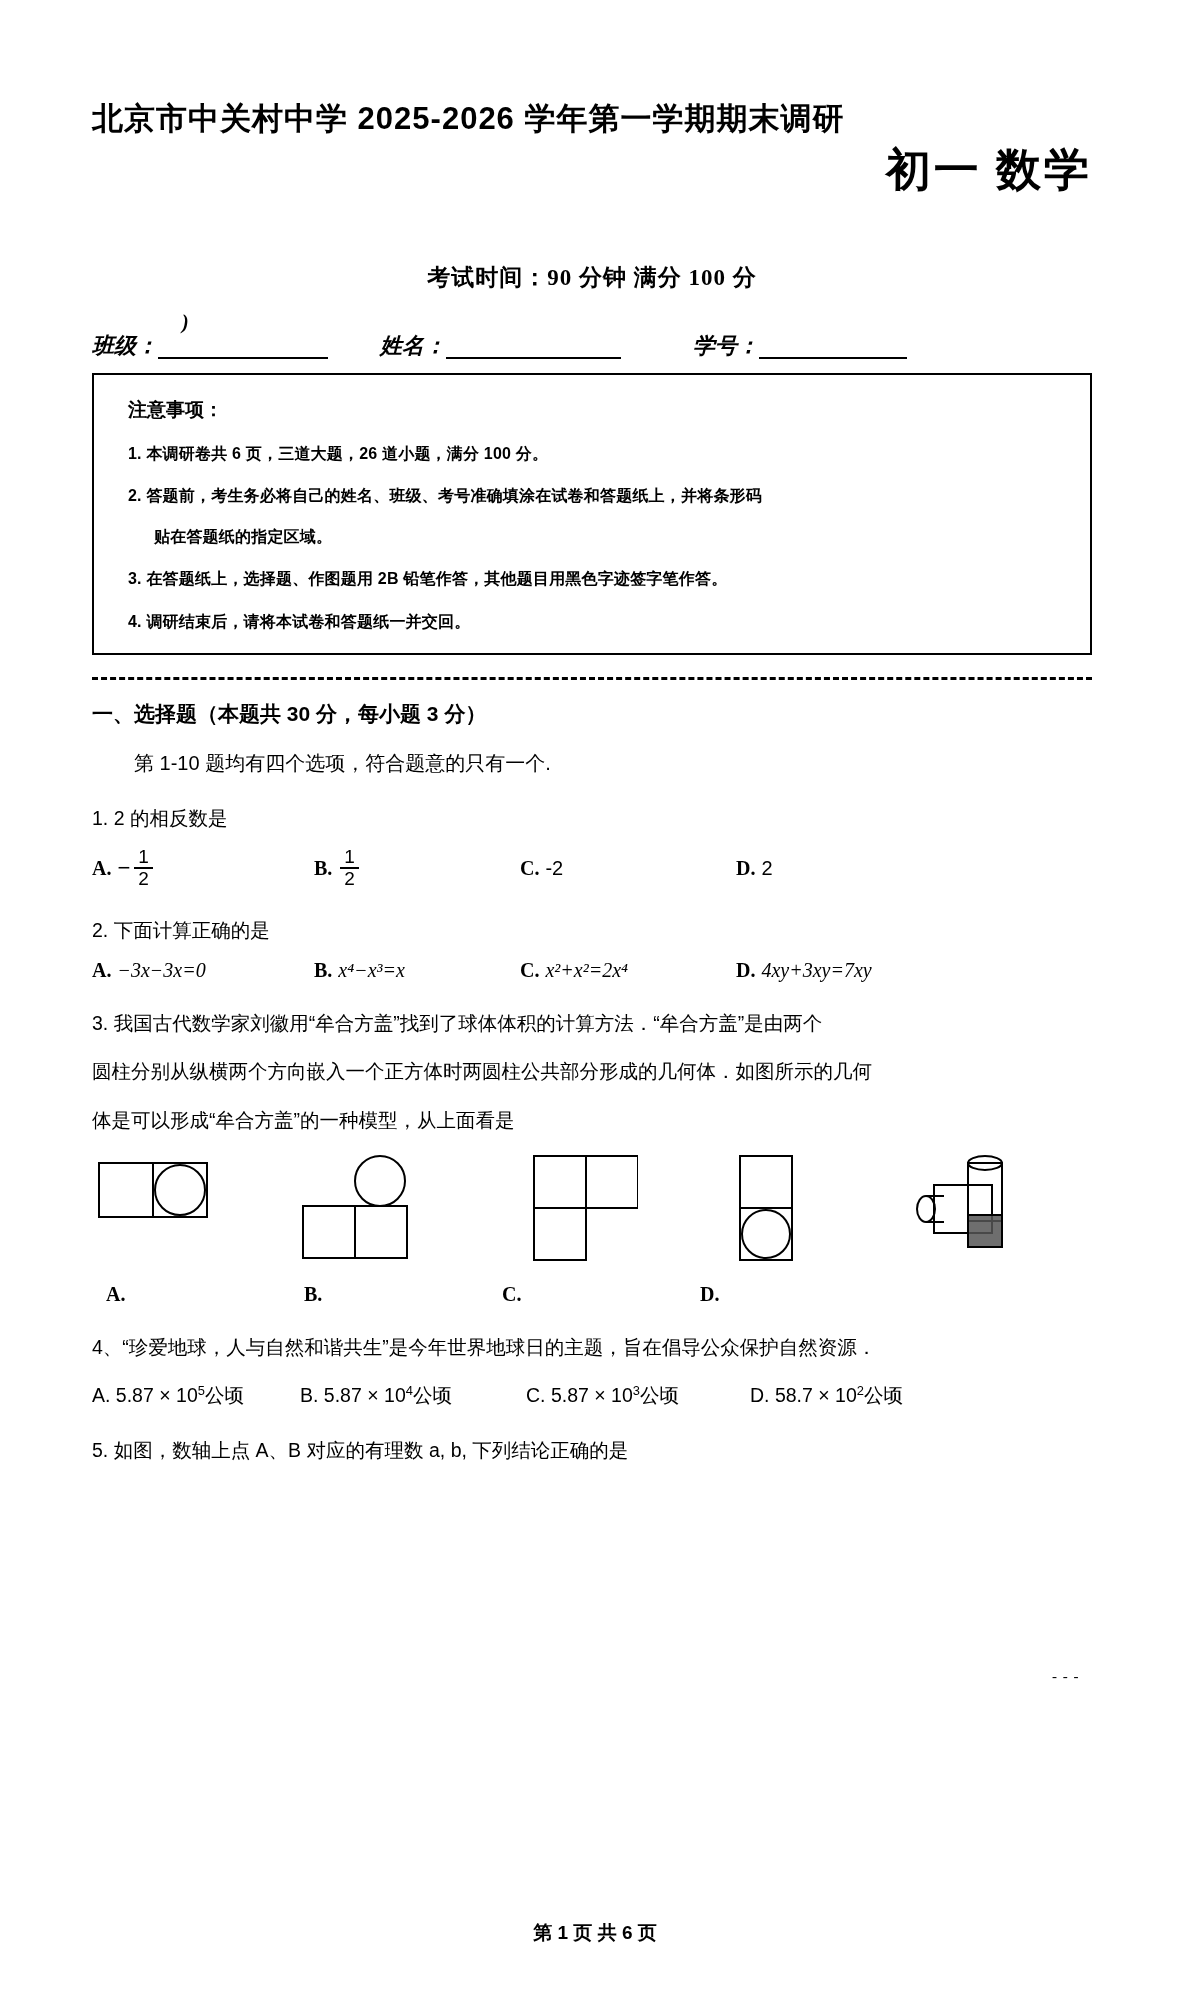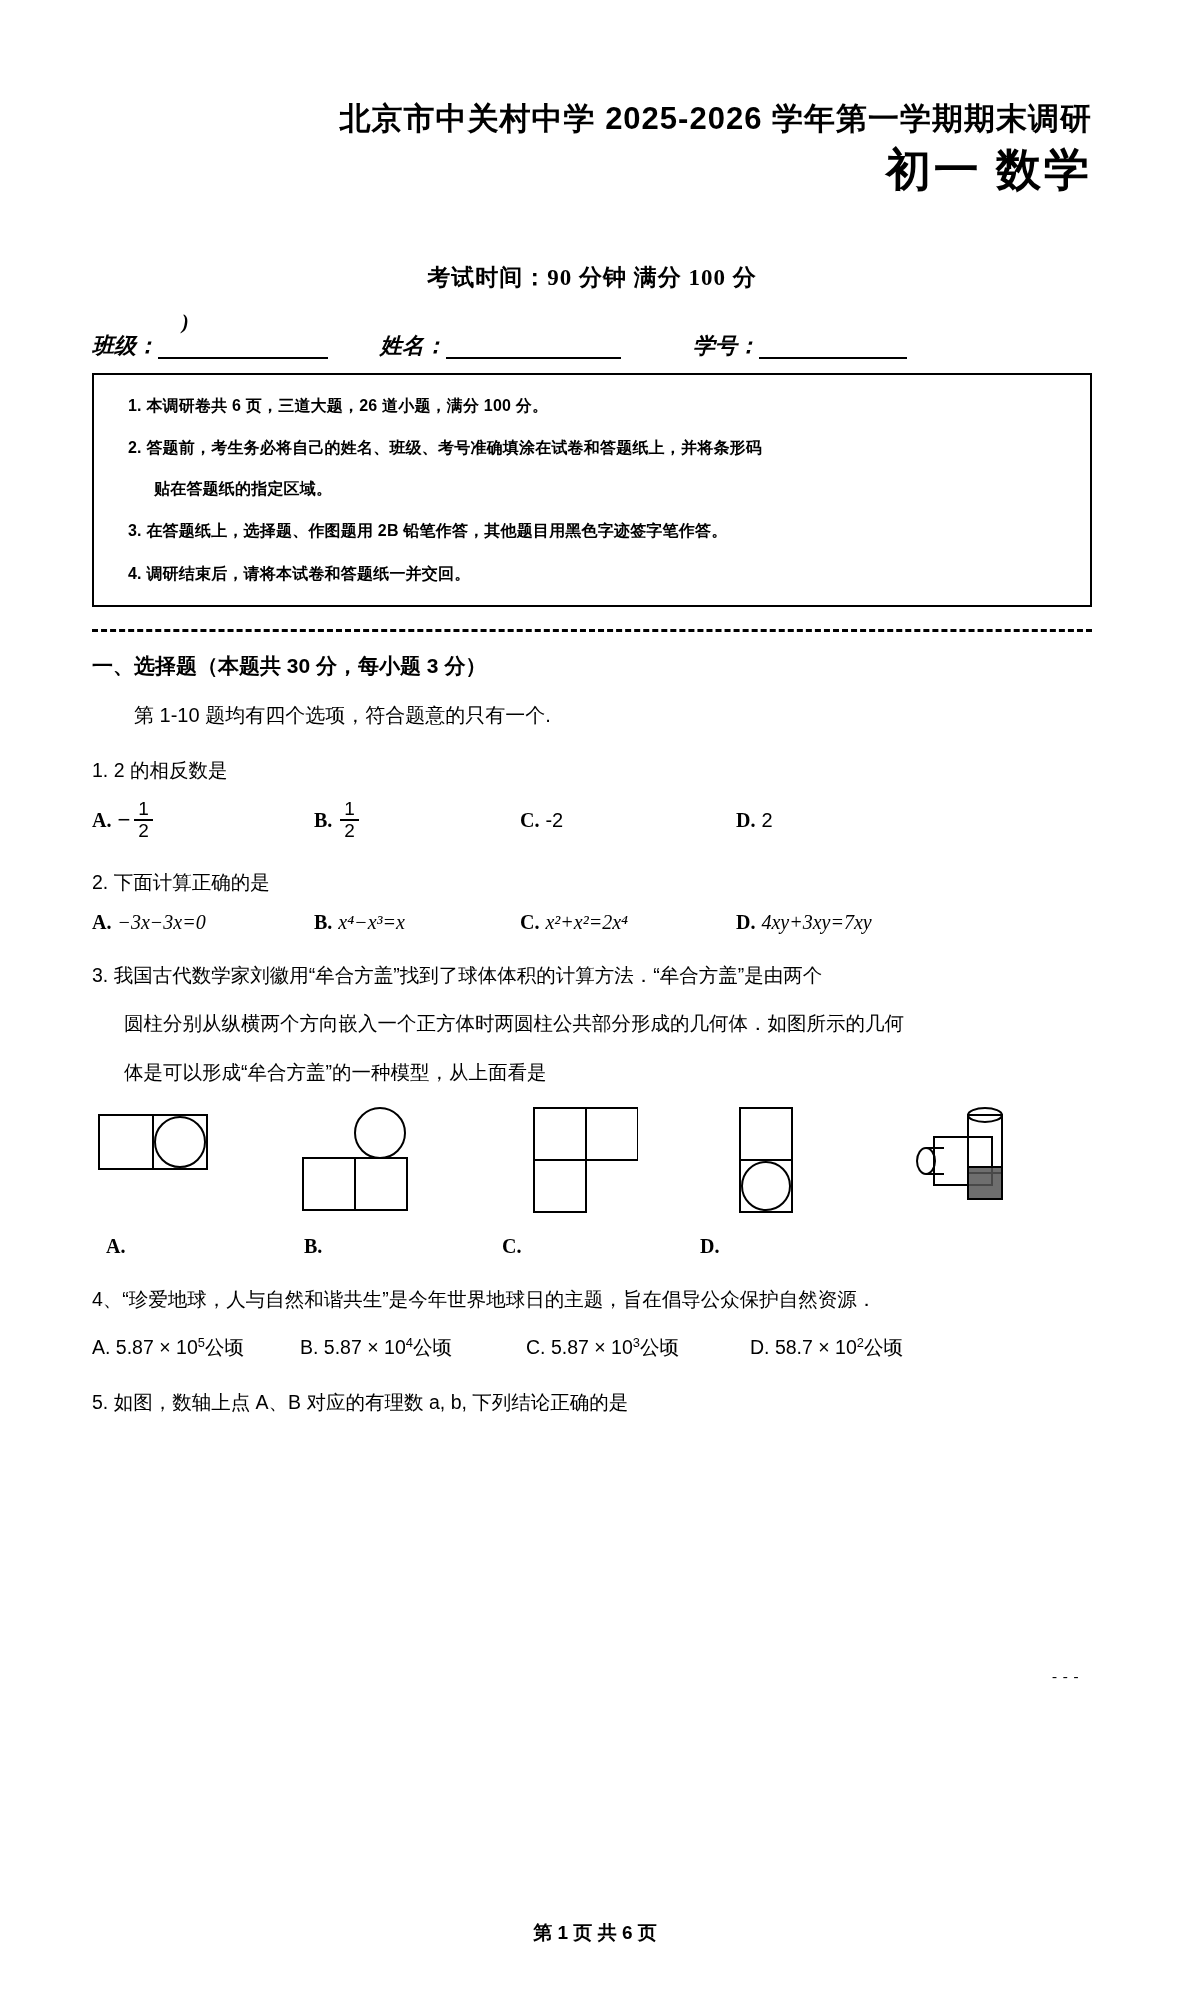--- a/index.html
+++ b/index.html
@@ -25,21 +25,21 @@
   }
   .inner {
     position: absolute;
     left: 92px;
     top: 0;
     width: 1000px;
   }
 
   
   .doc-title {
-    text-align: right;
+    text-align: left;
     font-size: 31px;
     font-weight: bold;
     letter-spacing: 1px;
     margin-top: 98px;
     font-family: "Liberation Sans", "DejaVu Sans", sans-serif;
   }
   .subject-title {
     text-align: right;
     font-size: 45px;
     font-weight: bold;
@@ -137,21 +137,21 @@
     margin-top: 22px;
     padding-left: 42px;
     font-family: "Liberation Sans", "DejaVu Sans", sans-serif;
   }
   .q-stem {
     font-size: 19.5px;
     margin-top: 26px;
     line-height: 1.55;
     font-family: "Liberation Sans", "DejaVu Sans", sans-serif;
   }
-  .q-stem.tight { margin-top: 18px; margin-left: 32px; }
+  .q-stem.tight { margin-top: 18px; }
 
   .opts {
     display: flex;
     font-size: 20px;
     margin-top: 14px;
     align-items: center;
     font-family: "Liberation Sans", "DejaVu Sans", sans-serif;
   }
   .opt { display: flex; align-items: center; }
   .opt .lab { font-weight: bold; margin-right: 6px; font-family: "Liberation Serif", serif;}
@@ -244,20 +244,21 @@
         <span class="field-line line-name"></span>
       </div>
       <div class="gap-b"></div>
       <div class="field">
         <span class="field-label">学号：</span>
         <span class="field-line line-num"></span>
       </div>
     </div>
 
     <div class="notes-box">
+      <div class="notes-title">注意事项：</div>
 
       <div class="note-item">1. 本调研卷共 6 页，三道大题，26 道小题，满分 100 分。</div>
 
       <div class="note-item">
         <span>2. 答题前，考生务必将自己的姓名、班级、考号准确填涂在试卷和答题纸上，并将条形码</span>
         <span class="note-sub">贴在答题纸的指定区域。</span>
       </div>
 
       <div class="note-item">3. 在答题纸上，选择题、作图题用 2B 铅笔作答，其他题目用黑色字迹签字笔作答。</div>
 

